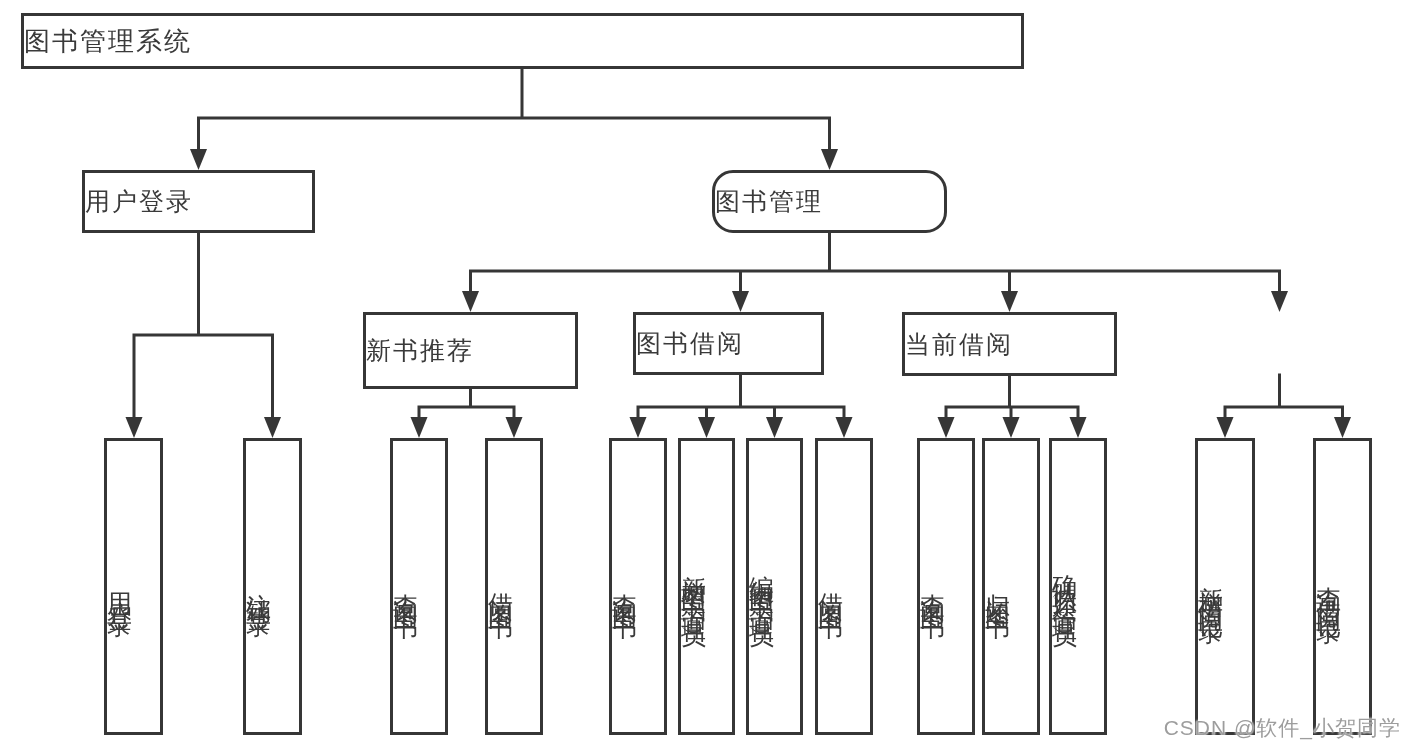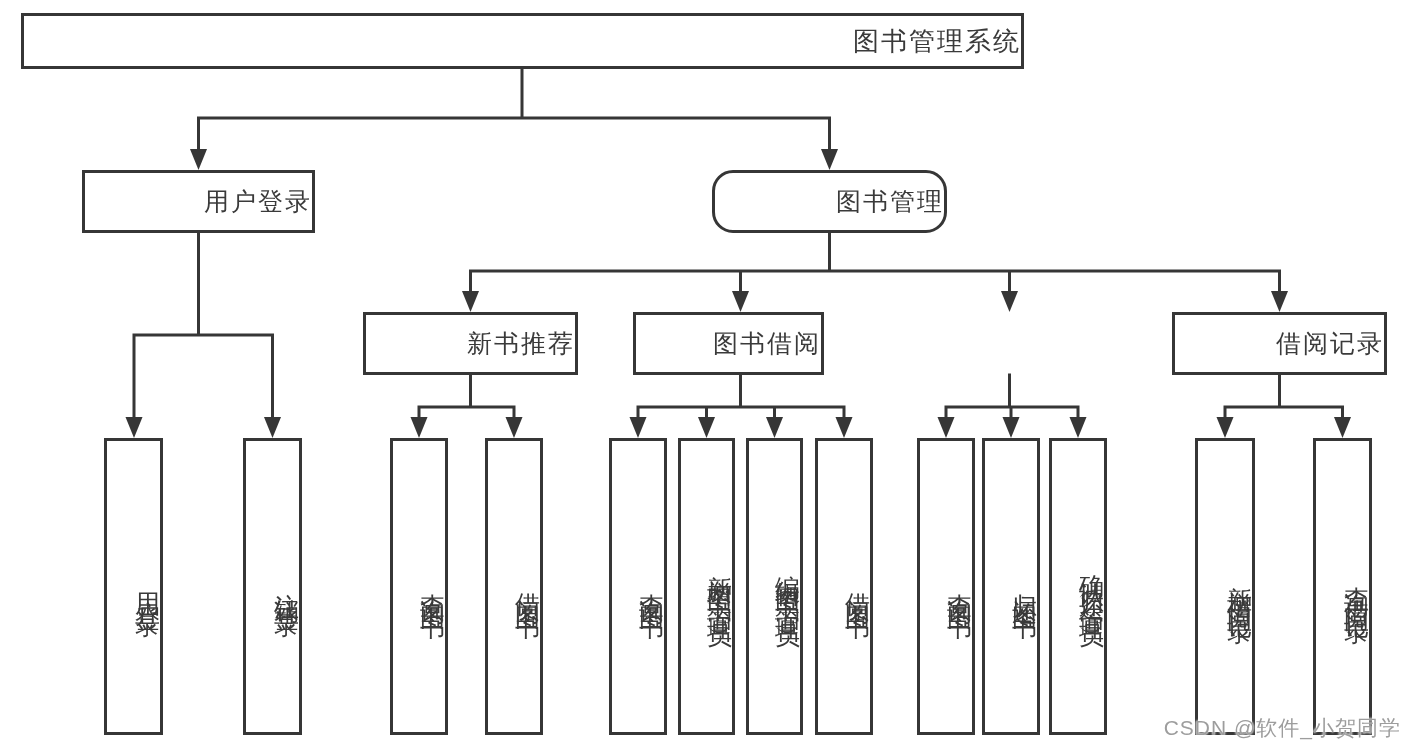--- a/index.html
+++ b/index.html
@@ -18,23 +18,22 @@
     width: 1405px; height: 747px;
     z-index: 0;
   }
   .node {
     position: absolute;
     box-sizing: border-box;
     border: 3px solid #363636;
     background: #ffffff;
     display: flex;
     align-items: center;
-    justify-content: flex-end;
+    justify-content: flex-start;
     z-index: 1;
-    padding-left: 48px;
   }
   .node .lbl {
     font-size: 25px;
     letter-spacing: 2px;
     color: #3a3a3a;
     white-space: nowrap;
   }
   .node.root .lbl { font-size: 26px; }
   .node.leaf .lbl {
     writing-mode: vertical-rl;
@@ -113,28 +112,28 @@
     <span class="lbl">图书管理系统</span>
   </div>
 
   <div class="node" style="left:82px;top:170px;width:233px;height:63px;">
     <span class="lbl">用户登录</span>
   </div>
   <div class="node" style="left:712px;top:170px;width:235px;height:63px;border-radius:21px;">
     <span class="lbl">图书管理</span>
   </div>
 
-  <div class="node" style="left:363px;top:312px;width:215px;height:63px;">
+  <div class="node" style="left:363px;top:312px;width:215px;height:77px;">
     <span class="lbl">新书推荐</span>
   </div>
   <div class="node" style="left:633px;top:312px;width:191px;height:63px;">
     <span class="lbl">图书借阅</span>
   </div>
-  <div class="node" style="left:1172px;top:312px;width:215px;height:63px;">
-    <span class="lbl">借阅记录</span>
+  <div class="node" style="left:902px;top:312px;width:215px;height:64px;">
+    <span class="lbl">当前借阅</span>
   </div>
 
   <div class="node leaf" style="left:104px;top:438px;width:59px;height:297px;">
     <span class="lbl">用户登录</span>
   </div>
   <div class="node leaf" style="left:243px;top:438px;width:59px;height:297px;">
     <span class="lbl">注销登录</span>
   </div>
 
   <div class="node leaf" style="left:390px;top:438px;width:58px;height:297px;">

